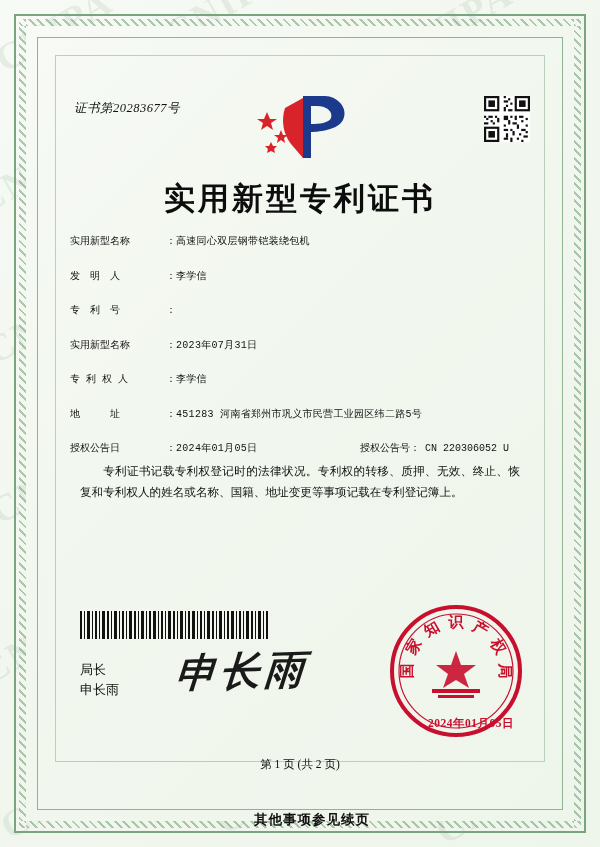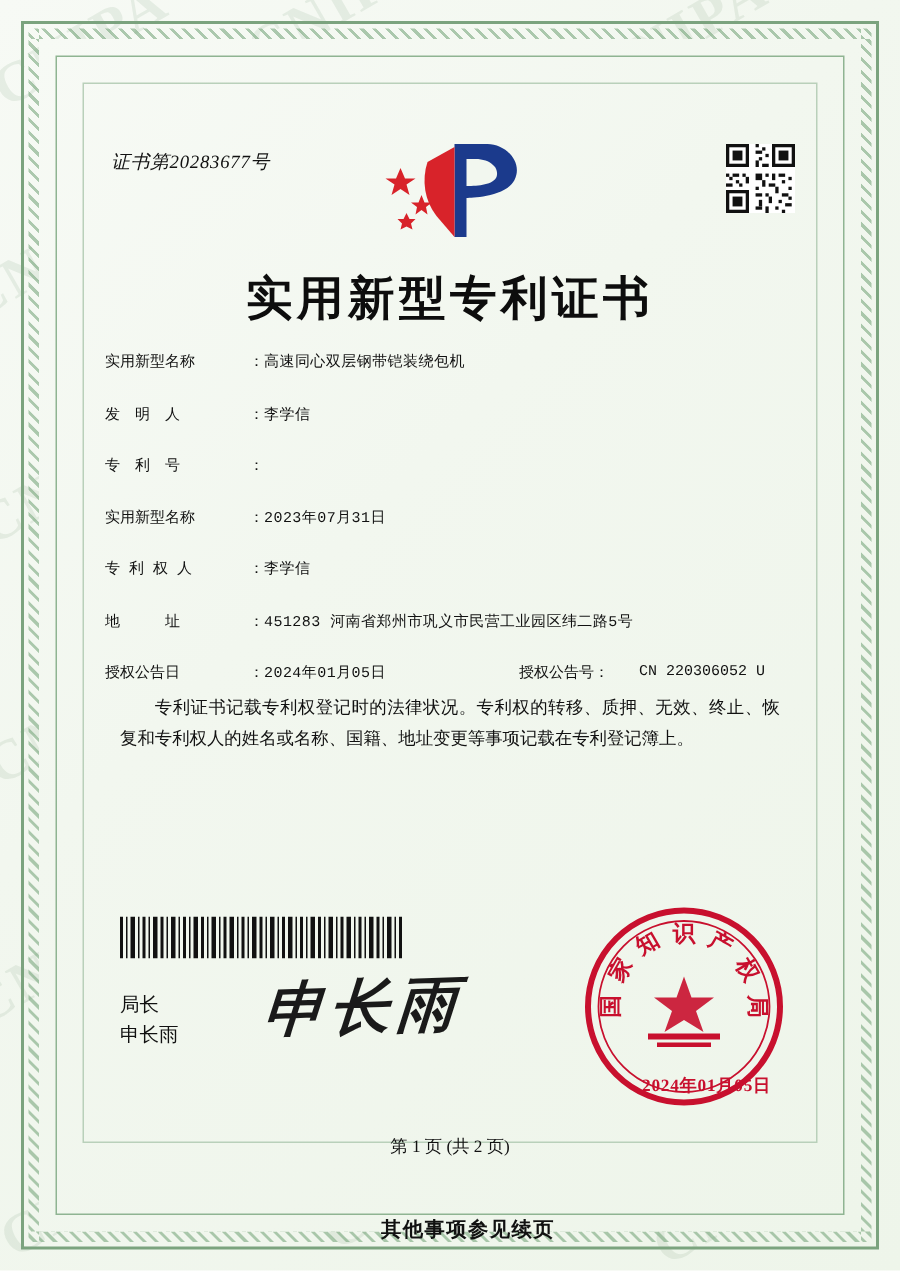--- a/index.html
+++ b/index.html
@@ -170,23 +170,24 @@
     flex: 1;
     letter-spacing: 0.3px;
   }
   .field-row.dual .field-value {
     flex: none;
     width: 170px;
   }
   .field-label2 {
     flex: none;
     white-space: nowrap;
+    margin-left: 14px;
   }
   .field-value2 {
-    margin-left: 20px;
+    margin-left: 5px;
     white-space: nowrap;
   }
 
   .paragraphs {
     position: absolute;
     left: 24px;
     top: 405px;
     width: 440px;
     font-family: "Liberation Serif", serif;
     font-size: 11.6px;

